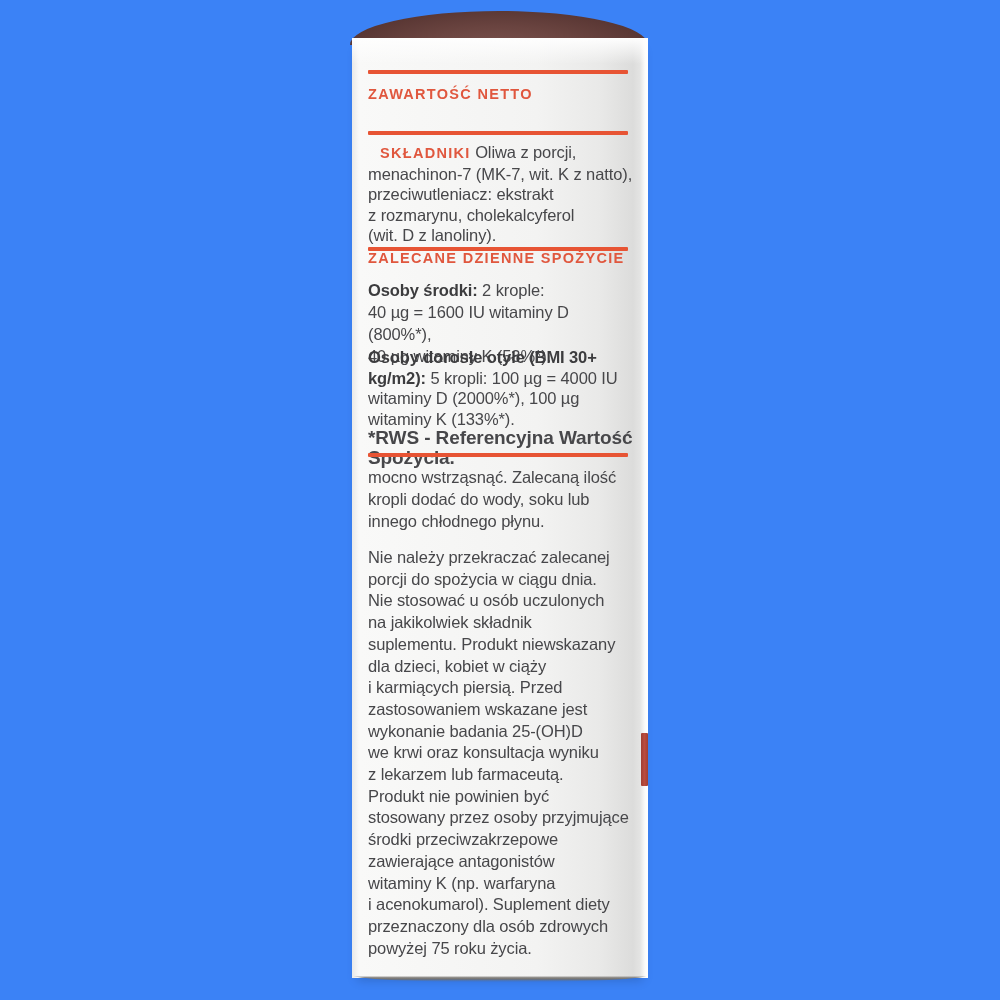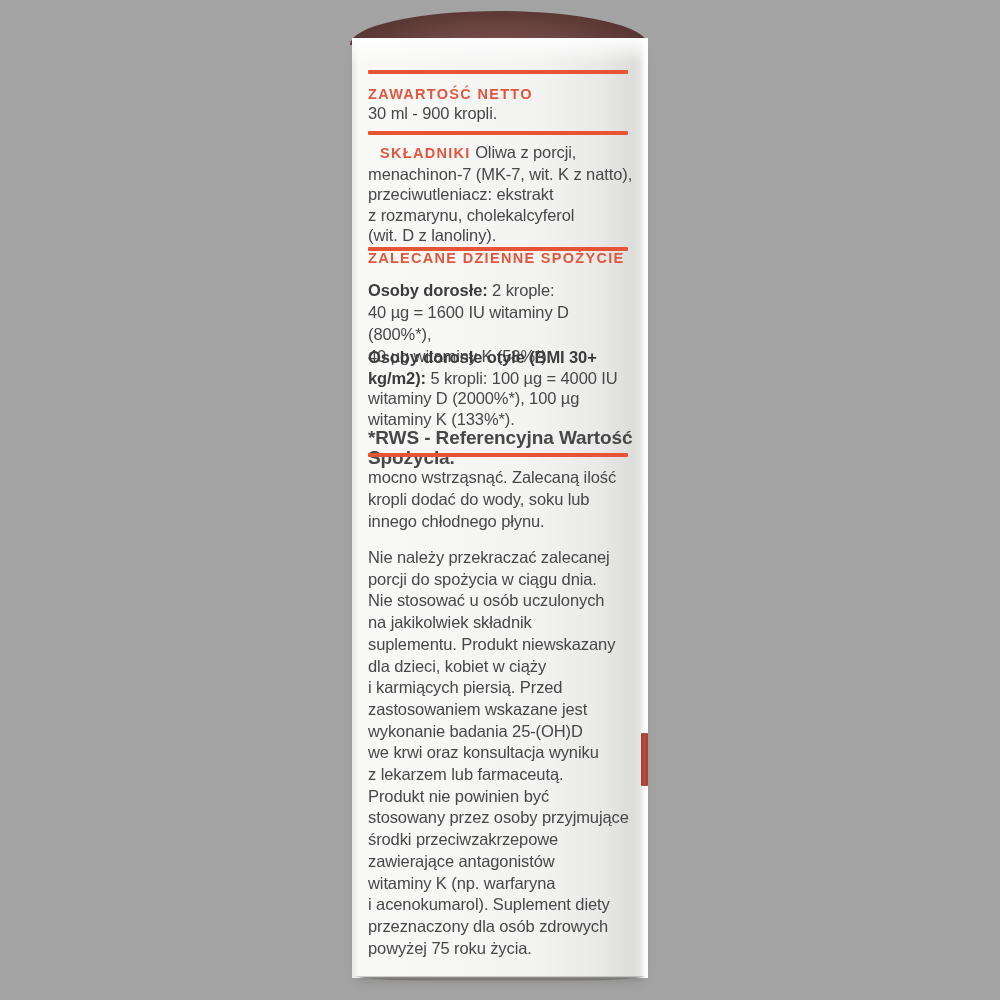--- a/index.html
+++ b/index.html
@@ -1,21 +1,21 @@
 <!DOCTYPE html>
 <html><head>
 <meta charset="utf-8">
 <style>
   html,body{margin:0;padding:0;}
   body{
     width:1000px;height:1000px;background:#ffffff;
     font-family:"Liberation Sans","DejaVu Sans",sans-serif;
     overflow:hidden;position:relative;
   }
-  .scene{position:absolute;inset:0;background:#a3a3a3;}
+  .scene{position:absolute;inset:0;background:#3b82f6;}
 
   
   .cap{
     position:absolute;left:350px;top:11px;width:298px;height:34px;
     background:radial-gradient(ellipse at 50% 130%, #7f5652 0%, #6a4440 45%, #563431 80%, #4a2d2a 100%);
     border-radius:149px 149px 0 0 / 34px 34px 0 0;
   }
 
   
   .box{
@@ -69,38 +69,37 @@
   <div class="cap"></div>
 
   <div class="box">
     <div class="box-top-edge"></div>
 
     <div class="content">
 
       <div class="rule" style="top:32px"></div>
 
       <div class="h" style="top:48px">ZAWARTOŚĆ NETTO</div>
-      <div class="body" style="top:65px">30 ml - 900 kropli.</div>
 
       <div class="rule" style="top:93px"></div>
 
       <div class="body lh20" style="top:104px">
         <span class="fl"><span class="lead">SKŁADNIKI</span><span> Oliwa z porcji,</span></span>
         <span class="pre">menachinon-7 (MK-7, wit. K z natto),
 przeciwutleniacz: ekstrakt
 z rozmarynu, cholekalcyferol
 (wit. D z lanoliny).</span>
       </div>
 
       <div class="rule" style="top:209px"></div>
 
       <div class="h" style="top:212px">ZALECANE DZIENNE SPOŻYCIE</div>
 
       <div class="body lh22" style="top:241px">
-        <span class="fl"><span class="b">Osoby dorosłe:</span><span> 2 krople:</span></span>
+        <span class="fl"><span class="b">Osoby środki:</span><span> 2 krople:</span></span>
         <span class="fl">40 µg = 1600 IU witaminy D (800%*),</span>
         <span class="fl">40 µg witaminy K (53%*).</span>
       </div>
 
       <div class="body lh20" style="top:309px">
         <span class="fl b">Osoby dorosłe otyłe (BMI 30+</span>
         <span class="fl"><span class="b">kg/m2):</span><span> 5 kropli: 100 µg = 4000 IU</span></span>
         <span class="fl">witaminy D (2000%*), 100 µg</span>
         <span class="fl">witaminy K (133%*).</span>
       </div>

